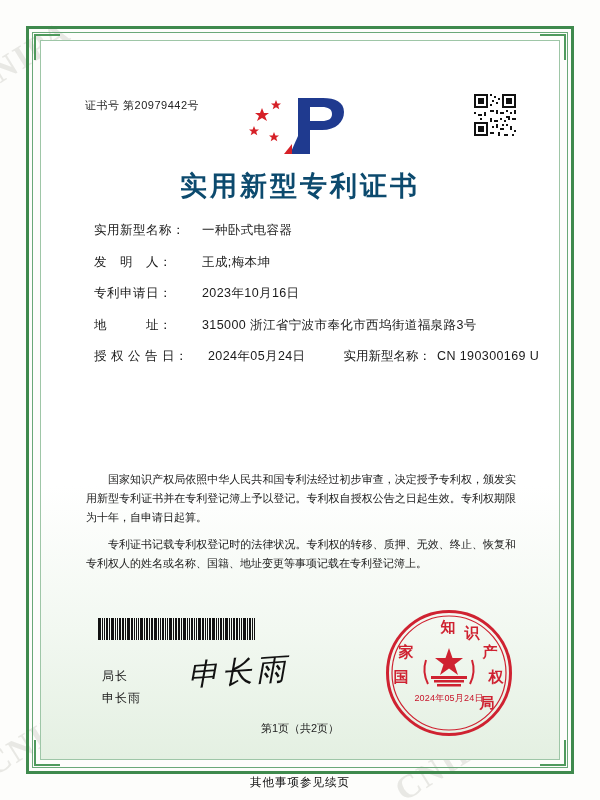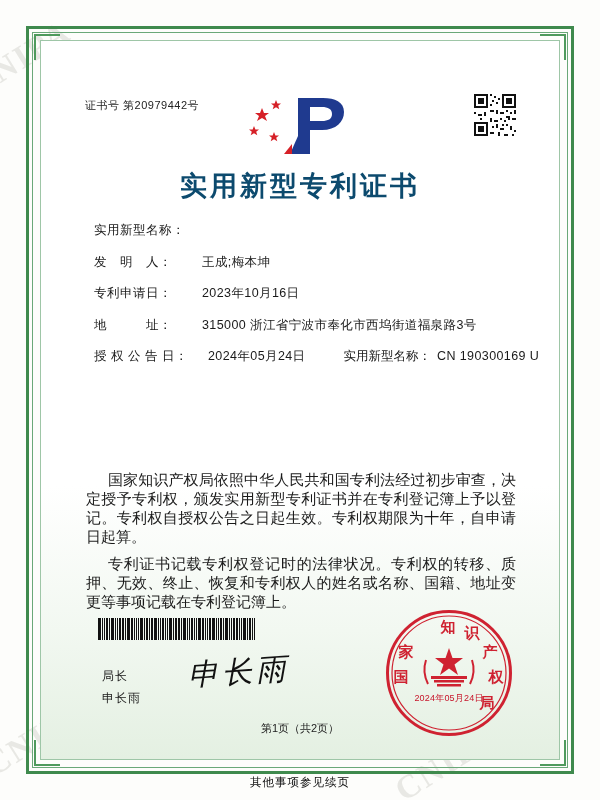--- a/index.html
+++ b/index.html
@@ -175,21 +175,21 @@
     white-space: nowrap;
   }
 
   
   .paras {
     position: absolute;
     top: 430px;
     left: 46px;
     right: 44px;
     font-family: "Liberation Sans", sans-serif;
-    font-size: 15px;
+    font-size: 11px;
     line-height: 19px;
     color: #1a1a1a;
     text-align: justify;
   }
   .paras p {
     margin: 0 0 8px 0;
     text-indent: 22px;
   }
 
   
@@ -391,20 +391,21 @@
         <path d="M50 64 L58 46 L58 64 Z" fill="#1f3a8f"></path>
         <path d="M44 64 L52 64 L52 54 Z" fill="#d62027"></path>
       </svg>
     </div>
 
     <div class="main-title">实用新型专利证书</div>
 
     <div class="fields">
       <div class="row">
         <span class="lbl">实用新型名称：</span>
+        <span class="val">一种卧式电容器</span>
       </div>
       <div class="row">
         <span class="lbl">发　明　人：</span>
         <span class="val">王成;梅本坤</span>
       </div>
       <div class="row">
         <span class="lbl">专利申请日：</span>
         <span class="val">2023年10月16日</span>
       </div>
       <div class="row">

